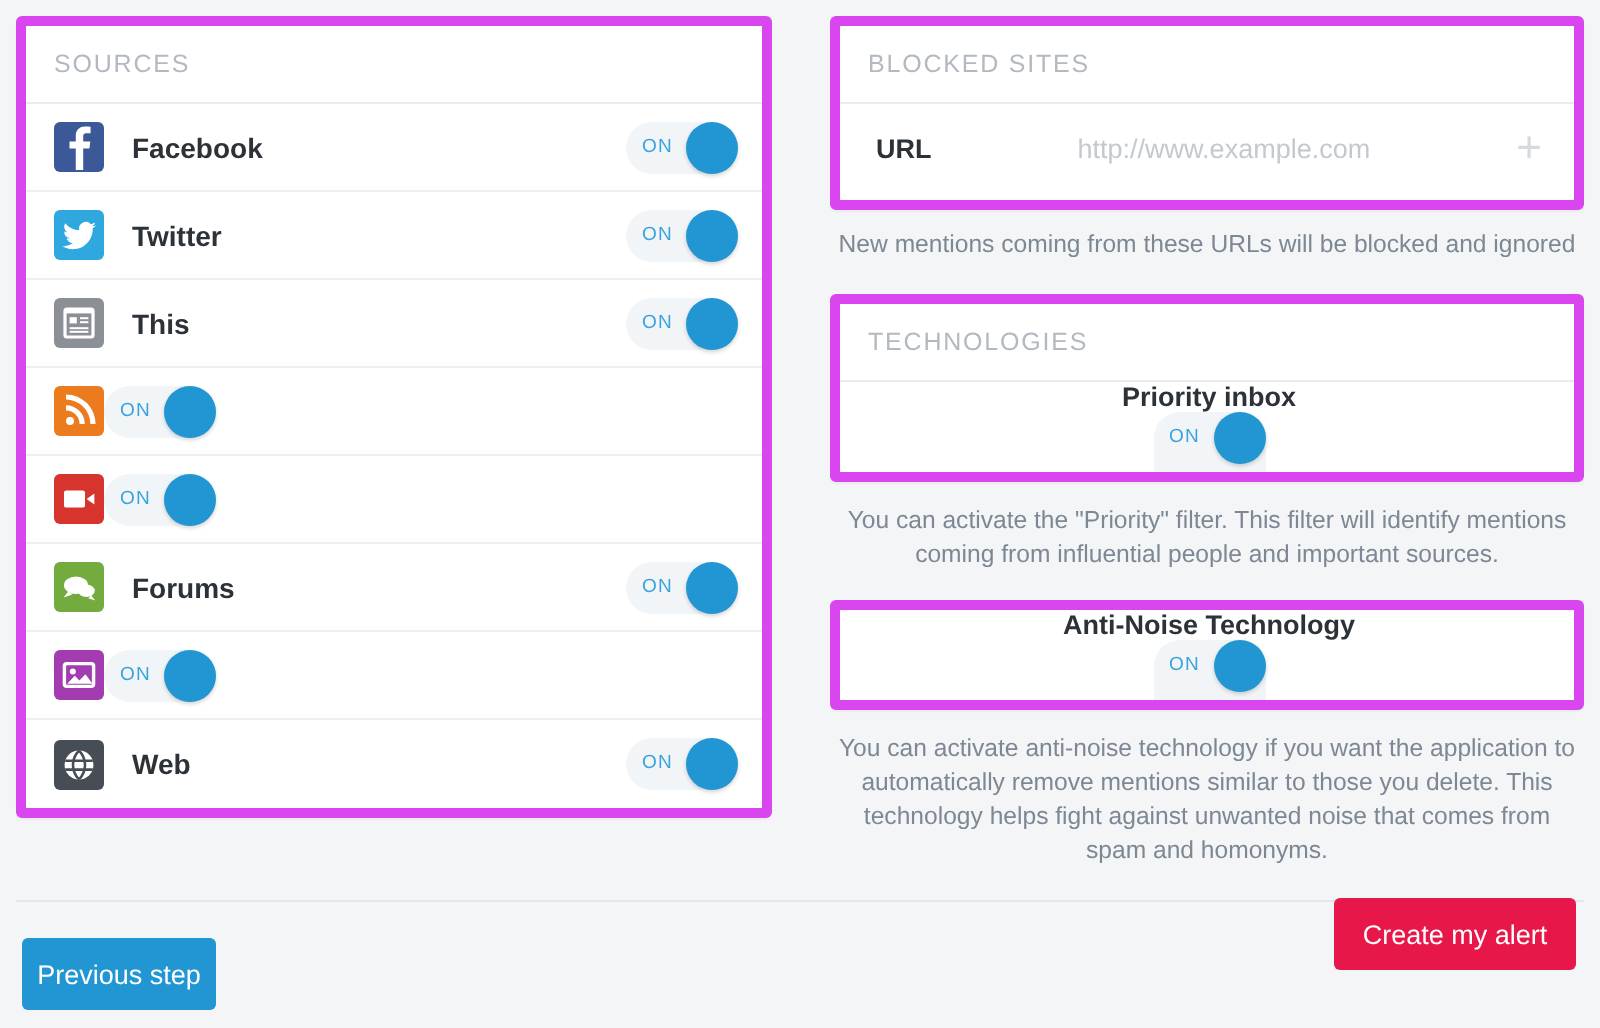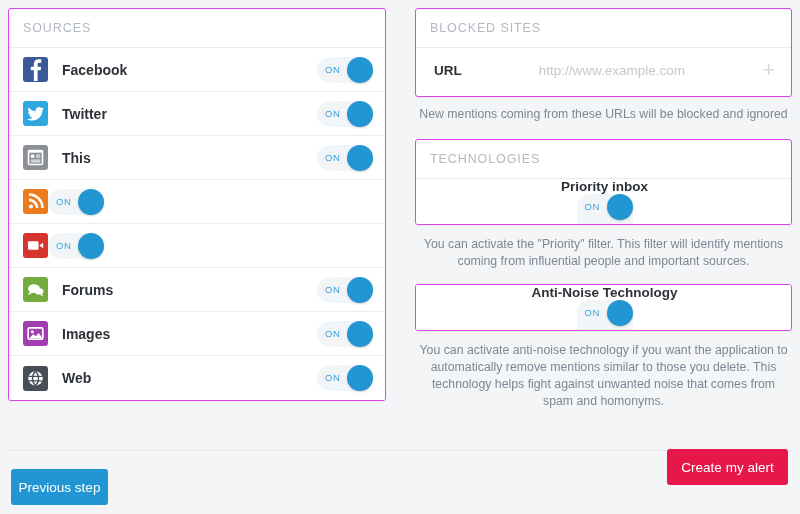--- a/index.html
+++ b/index.html
@@ -33,21 +33,21 @@
   .col-right {
     position: absolute;
     left: 415px;
     top: 8px;
     width: 377px;
   }
 
   
   .card {
     background: #ffffff;
-    border: 1px solid #d946ef;
+    border: 5px solid #d946ef;
     border-radius: 3px;
     box-shadow: 0 1px 1px rgba(0,0,0,0.04);
     overflow: hidden;
   }
   .card-header {
     height: 39px;
     line-height: 39px;
     padding: 0 14px;
     border-bottom: 1px solid #e9ecef;
     color: #b3b9c0;
@@ -321,21 +321,20 @@
       </div>
 
       <div class="src-row">
         <span class="src-icon" style="background:#a33cb0">
           <svg width="25" height="25" viewBox="0 0 25 25">
               <rect x="5.2" y="6.8" width="14.6" height="11.4" rx="1.2" fill="none" stroke="#ffffff" stroke-width="1.7"></rect>
               <circle cx="9.4" cy="10.8" r="1.5" fill="#ffffff"></circle>
               <path d="M6.6 16.9l3.8-4 2.3 2.3 3-3.1 3.6 4.8z" fill="#ffffff"></path>
             </svg>
         </span>
-        <span class="src-label">Images</span>
         <span class="toggle">
           <span class="tog-text">ON</span>
           <span class="tog-knob"></span>
         </span>
       </div>
 
       <div class="src-row">
         <span class="src-icon" style="background:#464d55">
           <svg width="25" height="25" viewBox="0 0 25 25">
               <circle cx="12.5" cy="12.5" r="7.2" fill="#ffffff"></circle>

